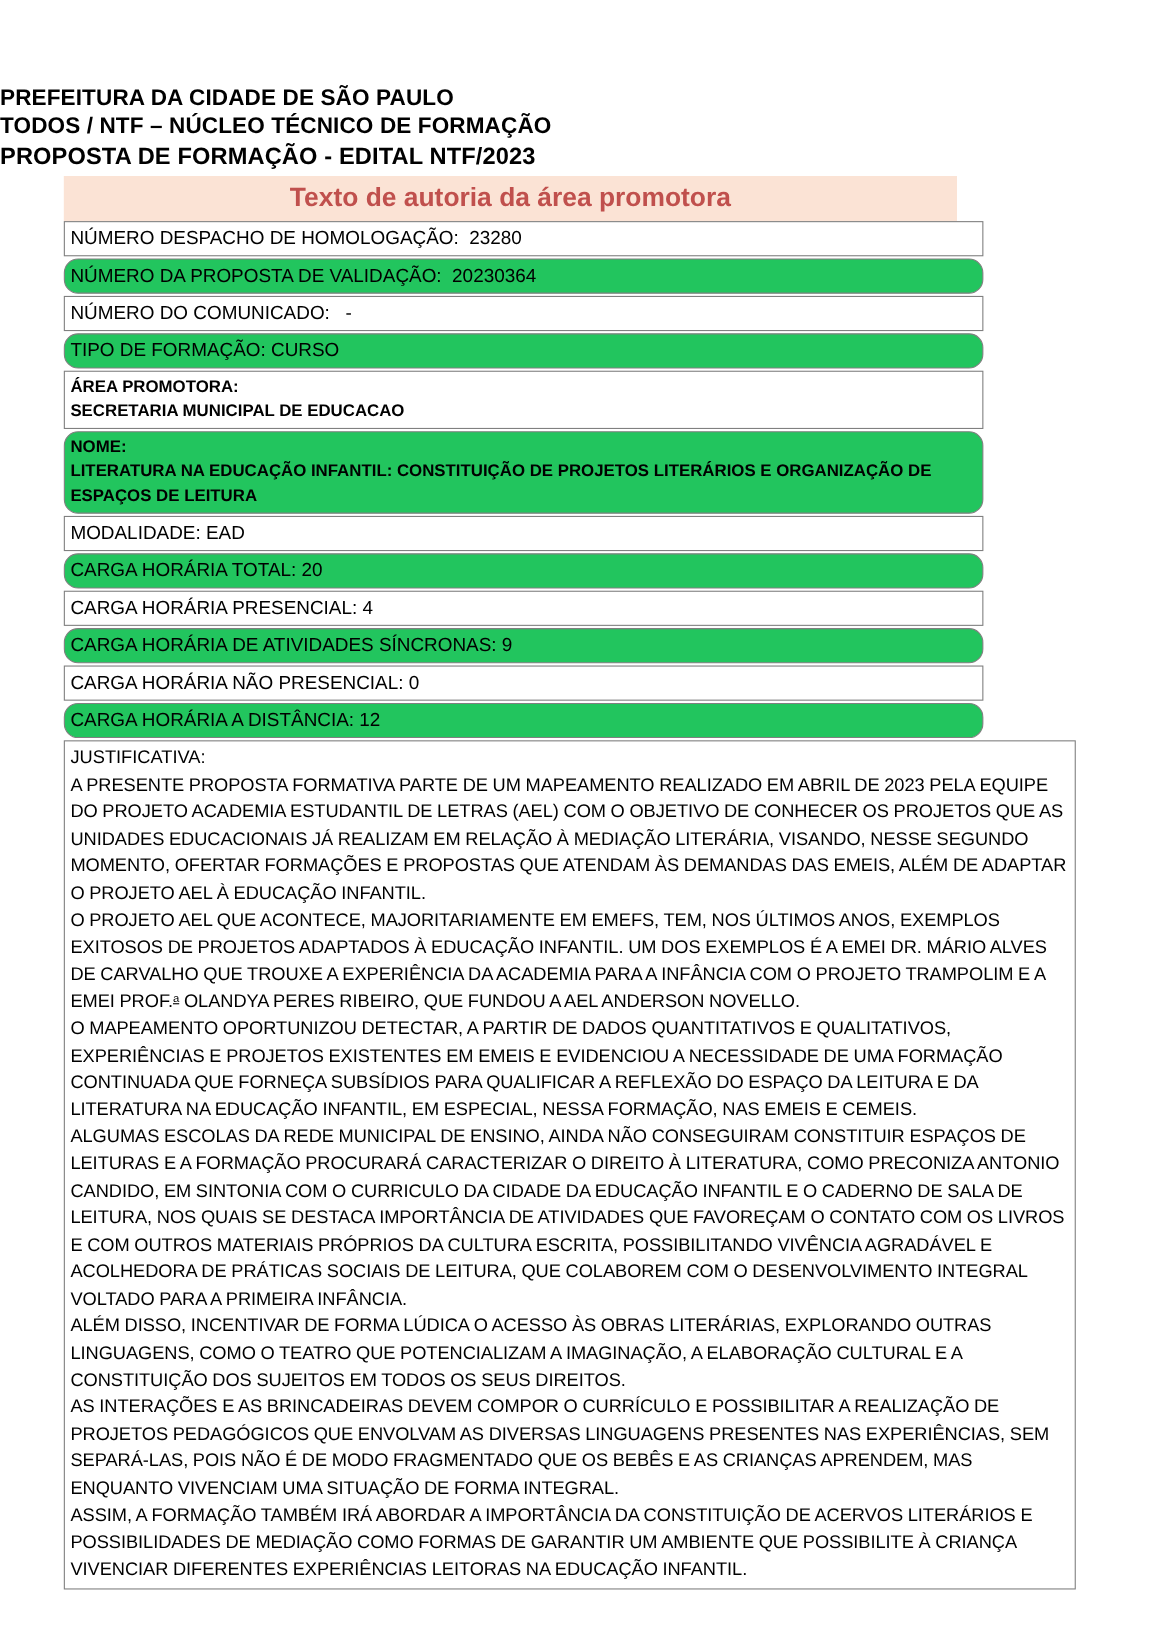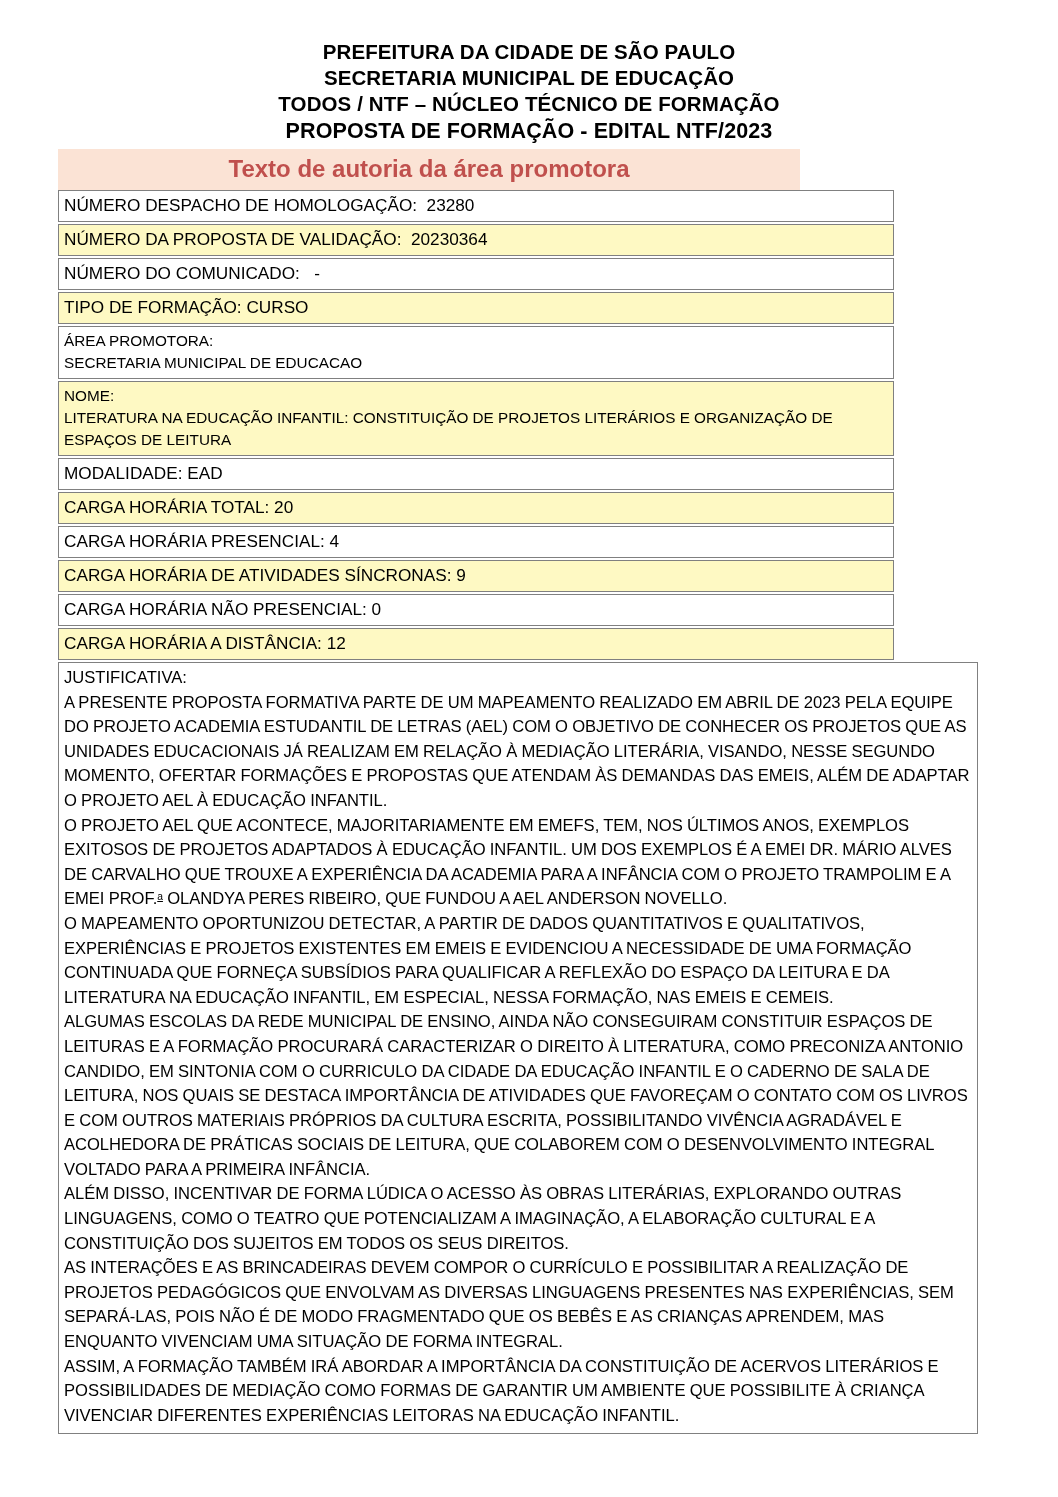--- a/index.html
+++ b/index.html
@@ -16,39 +16,38 @@
   }
   .page {
     position: relative;
     width: 1058px;
     height: 1497px;
     background: #ffffff;
   }
 
   
   .doc-header {
-    padding-top: 39px;
-    text-align: center;
+    padding-top: 76px;
   }
   .doc-header .hline {
     font-weight: bold;
     font-size: 20.5px;
     line-height: 26px;
     letter-spacing: 0.1px;
     white-space: nowrap;
   }
   .doc-header .hline.big {
     font-size: 21.5px;
     line-height: 28px;
   }
 
   
   .banner {
     margin: 4px auto 0 auto;
-    width: 742px;
+    width: 812px;
     margin-left: 58px;
     background: #FBE3D5;
     text-align: center;
     padding: 5px 0 7px 0;
   }
   .banner-text {
     color: #C0504D;
     font-weight: bold;
     font-size: 24px;
     line-height: 29px;
@@ -66,22 +65,22 @@
     width: 836px;
     border: 1px solid #808080;
     border-top: 1px solid #808080;
     background: #ffffff;
     padding: 3px 4px 4px 5px;
     font-size: 17.2px;
     line-height: 23px;
     margin-top: 2px;
   }
   .row:first-child { margin-top: 0; }
-  .row.shaded { background: #fef9c3; }
-  .row.bold { font-weight: normal; font-size: 15.3px; line-height: 22px; }
+  .row.shaded { background: #22c55e; border-radius: 13px; }
+  .row.bold { font-weight: bold; font-size: 15.3px; line-height: 22px; }
 
   .row .lbl { white-space: pre-wrap; }
 
   
   .just {
     box-sizing: border-box;
     width: 920px;
     margin-left: 58px;
     margin-top: 2px;
     border: 1px solid #808080;
@@ -103,21 +102,20 @@
     text-decoration: underline;
   }
 </style>
 </head>
 <body>
 
 <div class="page">
 
   <div class="doc-header">
     <div class="hline">PREFEITURA DA CIDADE DE SÃO PAULO</div>
-    <div class="hline">SECRETARIA MUNICIPAL DE EDUCAÇÃO</div>
     <div class="hline">TODOS / NTF – NÚCLEO TÉCNICO DE FORMAÇÃO</div>
     <div class="hline big">PROPOSTA DE FORMAÇÃO - EDITAL NTF/2023</div>
   </div>
 
   <div class="banner">
     <div class="banner-text">Texto de autoria da área promotora</div>
   </div>
 
   <div class="tbl">
 

